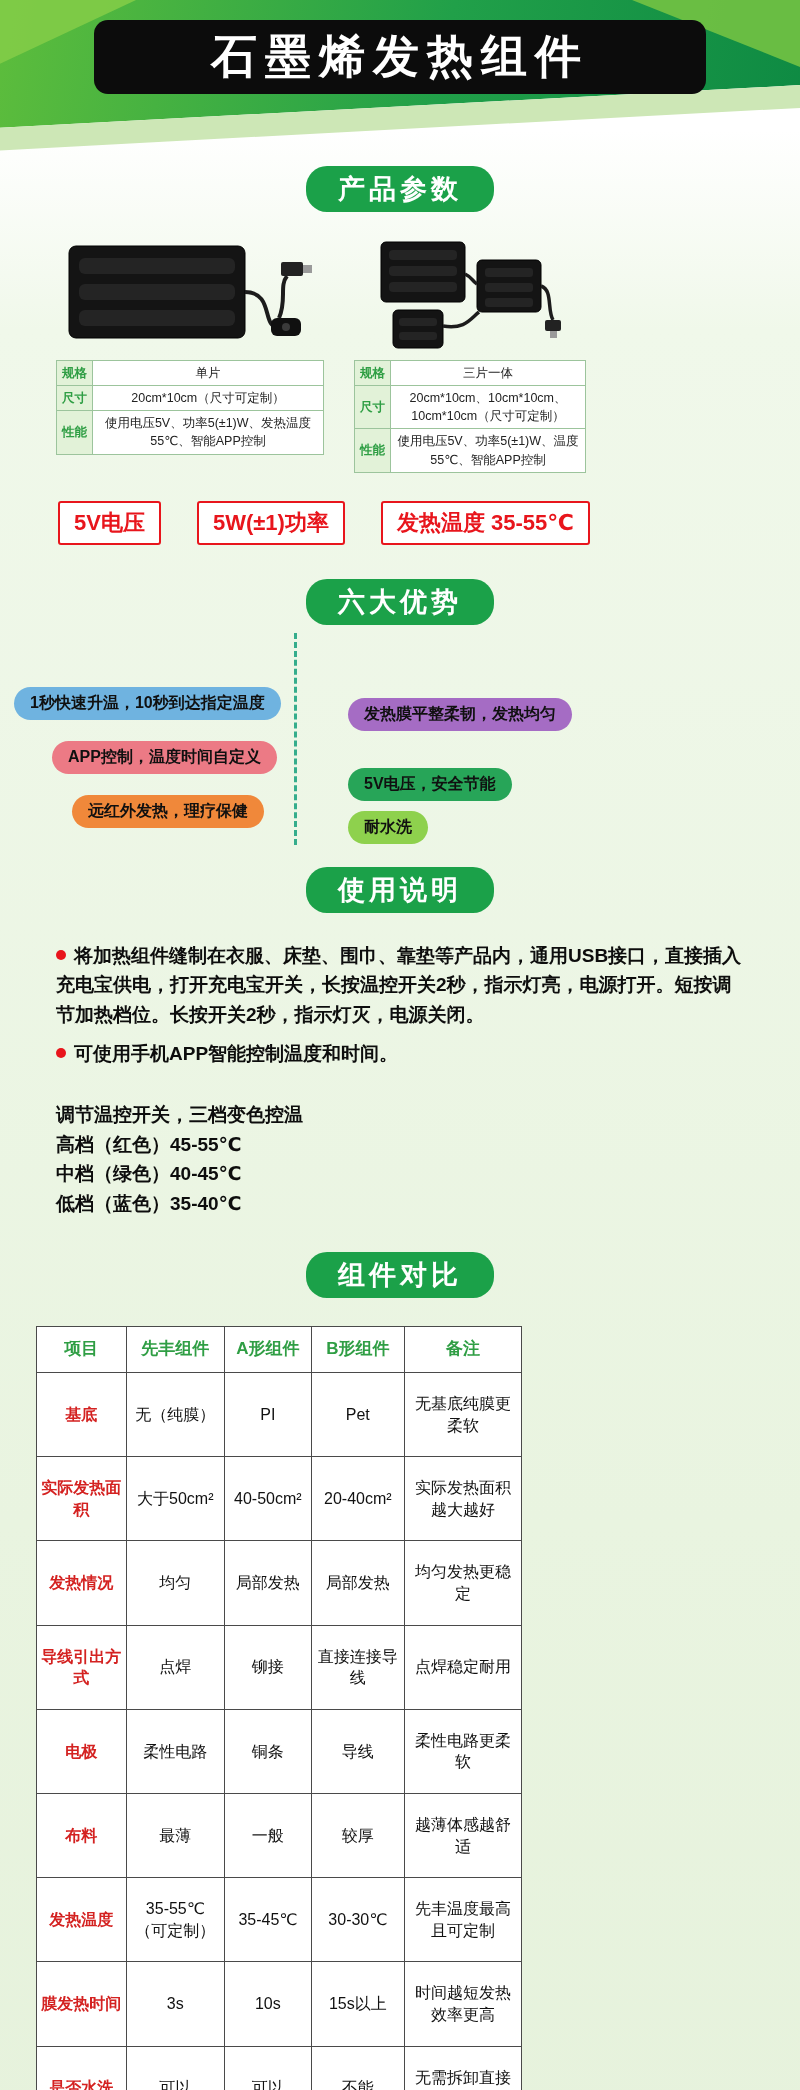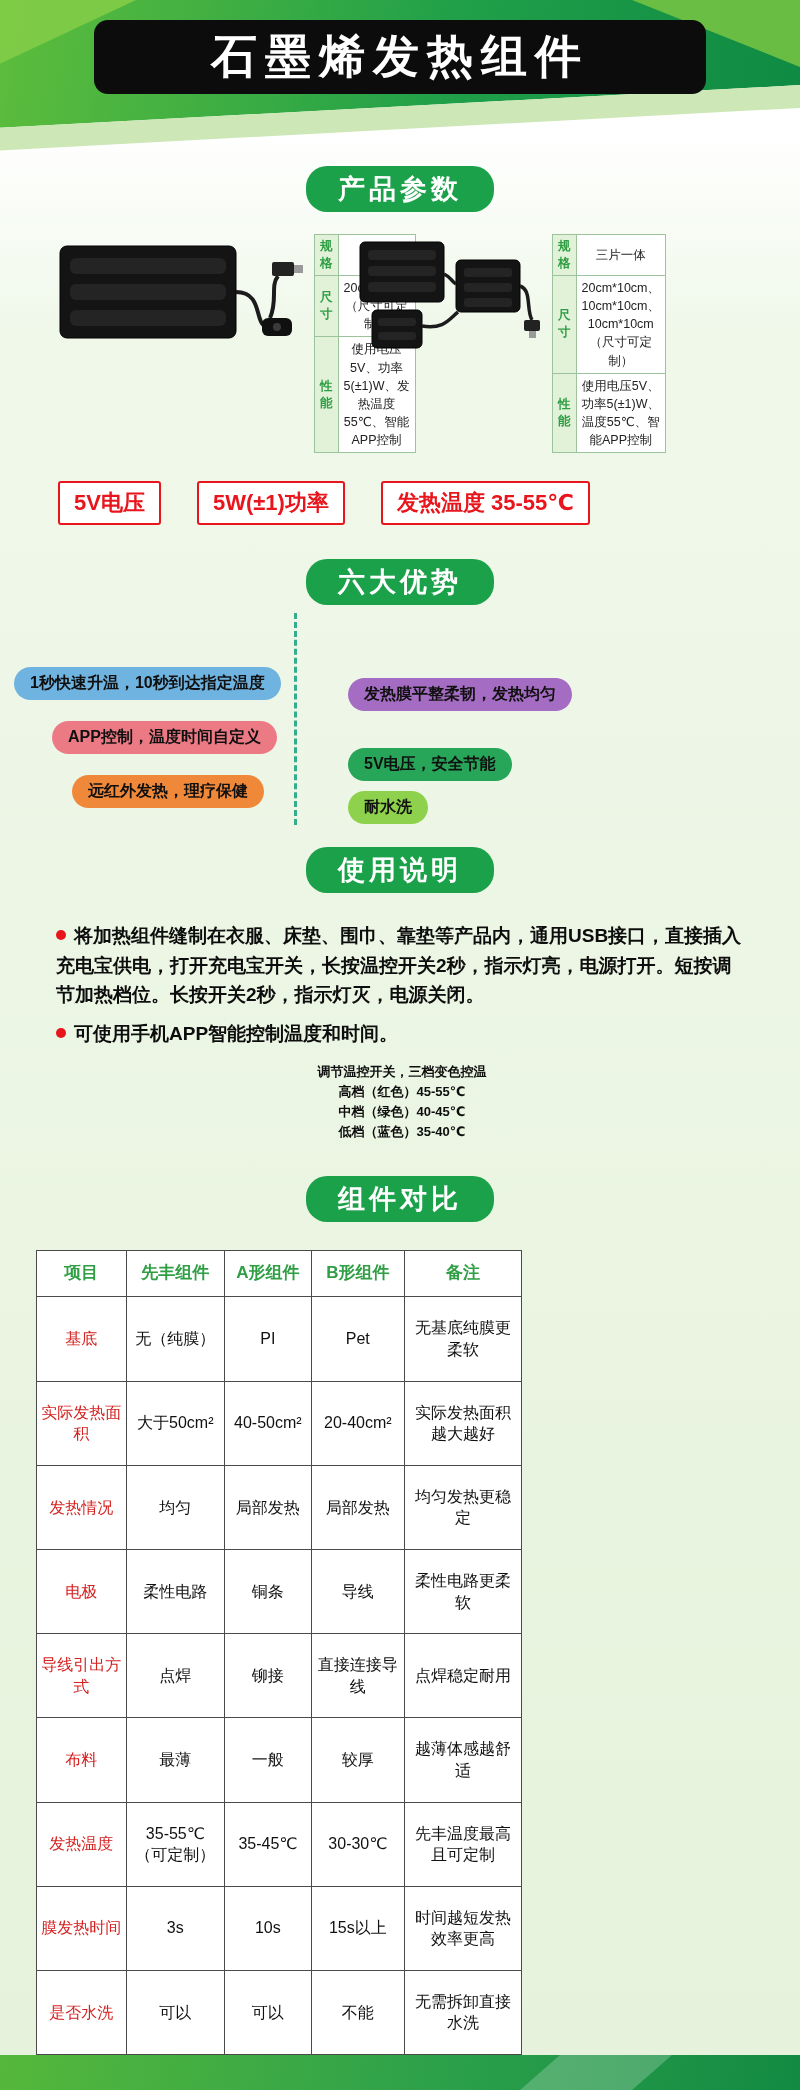--- a/index.html
+++ b/index.html
@@ -40,21 +40,21 @@
   .green-btn {
     display: block; width: max-content; margin: 0 auto;
     background: #1ba149; color: #fff;
     font-size: 27px; font-weight: bold; letter-spacing: 4px;
     padding: 5px 32px; border-radius: 21px;
   }
   .mt14 { margin-top: 14px; } .mt34 { margin-top: 34px; } .mt26 { margin-top: 26px; }
 
   
   .product-row { display:flex; margin: 22px 0 0 56px; gap: 30px; align-items: flex-start; }
-  .product-col { display:flex; gap: 8px; }
+  .product-col { display:flex; flex-direction:column; gap: 8px; }
   .col-left  { width: 268px; }
   .col-right { width: 232px; }
   .product-image { height: 118px; display:flex; align-items:center; justify-content:center; }
   .spec-table { width: 100%; border-collapse: collapse; background:#fff; }
   .spec-table th, .spec-table td { border: 1px solid #9cc49c; font-size: 12.5px; padding: 3px 5px; }
   .spec-table th {
     width: 36px; background: #e2f2d8; color: #2f9e44; font-weight: bold; text-align: center;
   }
   .spec-table td { color: #222; text-align: center; line-height: 1.45; }
 
@@ -79,30 +79,30 @@
   .pill-1 { left: 348px; top: 17px;  background:#a56cc4; }
   .pill-2 { left: 52px;  top: 60px;  background:#ec7a85; }
   .pill-3 { left: 348px; top: 87px;  background:#27a558;text-align:right; }
   .pill-4 { left: 72px;  top: 114px; background:#f0883a; }
   .pill-5 { left: 348px; top: 130px; background:#8ed14d; }
 
   
   .usage-body { margin: 28px 52px 0 56px; font-size: 19px; font-weight: bold; line-height: 1.55; color:#0d0d0d; }
   .usage-body p.bullet { margin-bottom: 10px; }
   .dot { display:inline-block; width:10px; height:10px; border-radius:50%; background:#e8151c; margin-right:8px; vertical-align: 2px; }
-  .temp-note { text-align: center; margin-top: 13px; font-size: 13px; font-weight: bold; line-height: 1.55; }
+  .temp-note { text-align: left; margin-top: 32px; font-size: 19px; font-weight: bold; line-height: 1.55; }
 
   
   .cmp-table { margin: 28px 0 0 36px; width: 486px; border-collapse: collapse; background:#fff; }
   .cmp-table th, .cmp-table td {
     border: 1px solid #4a4a4a; text-align: center; vertical-align: middle;
     padding: 20px 4px; font-size: 16px; white-space: pre-line; line-height: 1.35;
   }
   .cmp-table thead th { color: #2f9e44; font-weight: bold; font-size: 17px; padding: 11px 4px; }
-  .cmp-table td.rowlabel { color: #d42221; font-weight: normal; margin-left: 14px; }
+  .cmp-table td.rowlabel { color: #d42221; font-weight: bold; margin-left: 14px; }
 
   
   .bottom-bar {
     margin-top: auto; height: 42px; position: relative; overflow: hidden;
     background: linear-gradient(100deg,#55b83b 0%, #2ca04a 55%, #128a42 100%);
   }
   .bottom-bar::after {
     content:""; position:absolute; inset:0; background: rgba(255,255,255,.22);
     clip-path: polygon(70% 0, 84% 0, 78% 100%, 64% 100%);
   }
@@ -270,32 +270,32 @@
           <td>实际发热面积越大越好</td>
         </tr>
         <tr>
           <td class="rowlabel">发热情况</td>
           <td>均匀</td>
           <td>局部发热</td>
           <td>局部发热</td>
           <td>均匀发热更稳定</td>
         </tr>
         <tr>
+          <td class="rowlabel">导线引出方式</td>
+          <td>点焊</td>
+          <td>铆接</td>
+          <td>直接连接导线</td>
+          <td>点焊稳定耐用</td>
+        </tr>
+        <tr>
           <td class="rowlabel">电极</td>
           <td>柔性电路</td>
           <td>铜条</td>
           <td>导线</td>
           <td>柔性电路更柔软</td>
-        </tr>
-        <tr>
-          <td class="rowlabel">导线引出方式</td>
-          <td>点焊</td>
-          <td>铆接</td>
-          <td>直接连接导线</td>
-          <td>点焊稳定耐用</td>
         </tr>
         <tr>
           <td class="rowlabel">布料</td>
           <td>最薄</td>
           <td>一般</td>
           <td>较厚</td>
           <td>越薄体感越舒适</td>
         </tr>
         <tr>
           <td class="rowlabel">发热温度</td>

